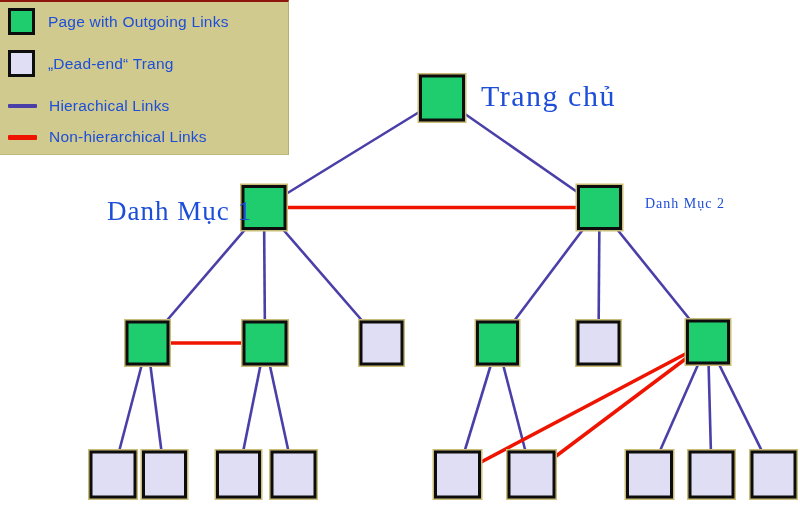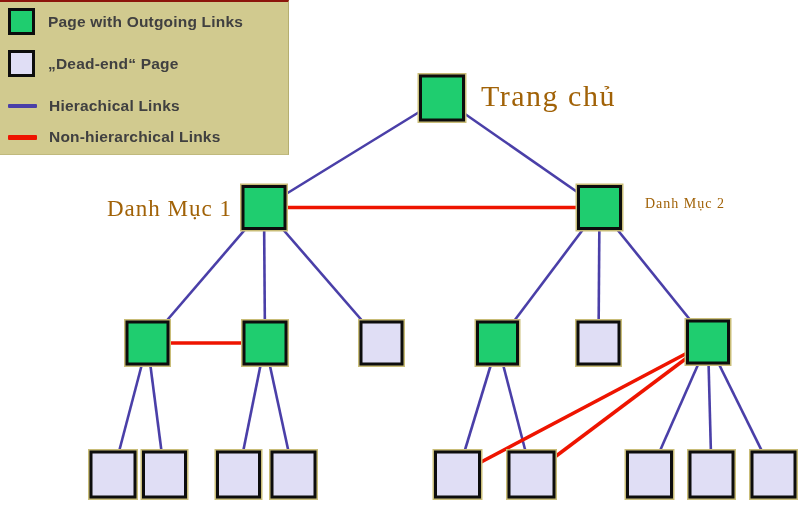--- a/index.html
+++ b/index.html
@@ -11,39 +11,39 @@
   .legend{
     position:absolute;left:0;top:0;width:289px;height:155px;
     background:#d1ca8f;
     border-top:2px solid #8c150c;
     border-right:1px solid #b5ae6f;
     border-bottom:1px solid #c0b97d;
     box-sizing:border-box;
   }
   .legend-row{position:absolute;left:8px;display:flex;align-items:center;}
   .legend-row .label{
-    font-size:15.5px;font-weight:bold;color:#404040;letter-spacing:.2px;white-space:nowrap;
+    font-size:15.5px;font-weight:normal;color:#1d4ed8;letter-spacing:.2px;white-space:nowrap;
   }
   .sw-square{width:21px;height:21px;border:3px solid #0d0d0d;margin-right:13px;flex:0 0 auto;}
   .sw-green{background:#1fcd6f;}
   .sw-lav{background:#e0def5;}
   .sw-line{width:29px;height:4px;margin-right:12px;flex:0 0 auto;border-radius:1px;}
   .sw-blue{background:#4a3fa8;}
   .sw-red{background:#ee1400;height:5px;}
   .row1{top:6px;}
   .row2{top:48px;}
   .row3{top:95px;}
   .row4{top:126px;}
   
   .node-label{
-    position:absolute;color:#a16207;font-family:"Liberation Serif",serif;
+    position:absolute;color:#1d4ed8;font-family:"Liberation Serif",serif;
     white-space:nowrap;
   }
   .lbl-root{left:481px;top:79px;font-size:30px;letter-spacing:1.5px;}
-  .lbl-cat1{left:107px;top:196px;font-size:23px;letter-spacing:1px;text-align:right;}
+  .lbl-cat1{left:107px;top:196px;font-size:27px;letter-spacing:1px;text-align:right;}
   .lbl-cat2{left:645px;top:196px;font-size:14px;letter-spacing:1px;}
   svg{position:absolute;left:0;top:0;}
 </style>
 </head>
 <body>
 
 <div class="stage">
 
   <svg id="diagram-svg" width="800" height="516" viewBox="0 0 800 516">
       <line x1="442" y1="98" x2="264" y2="207.5" stroke="#4a3fa8" stroke-width="2.6"></line>
@@ -105,21 +105,21 @@
       <rect x="752" y="452" width="43" height="45" fill="#e0def5" stroke="#0d0d0d" stroke-width="3"></rect>
     </svg>
 
   <div class="legend">
     <div class="legend-row row1">
       <span class="sw-square sw-green"></span>
       <span class="label">Page with Outgoing Links</span>
     </div>
     <div class="legend-row row2">
       <span class="sw-square sw-lav"></span>
-      <span class="label">„Dead-end“ Page</span>
+      <span class="label">„Dead-end“ Trang</span>
     </div>
     <div class="legend-row row4">
       <span class="sw-line sw-red"></span>
       <span class="label">Non-hierarchical Links</span>
     </div>
     <div class="legend-row row3">
       <span class="sw-line sw-blue"></span>
       <span class="label">Hierachical Links</span>
     </div>
   </div>

